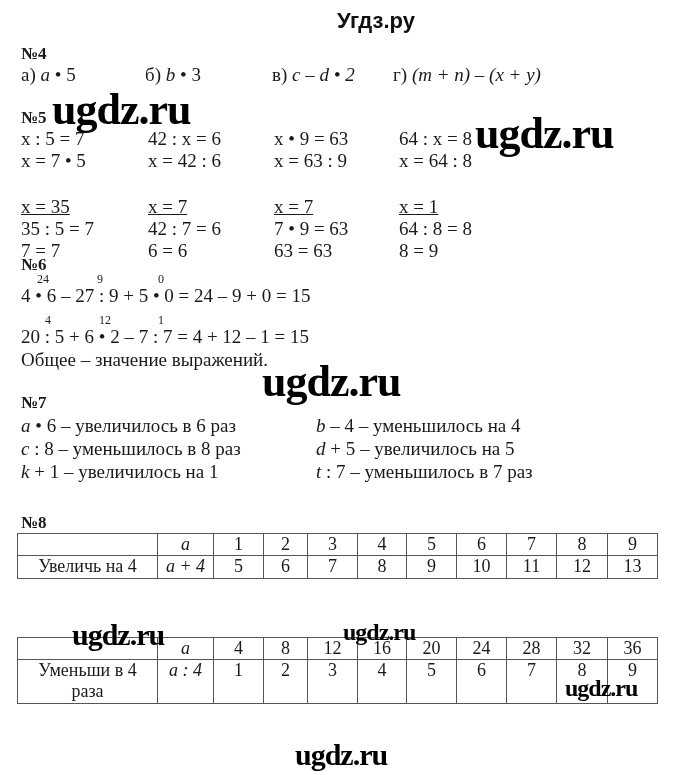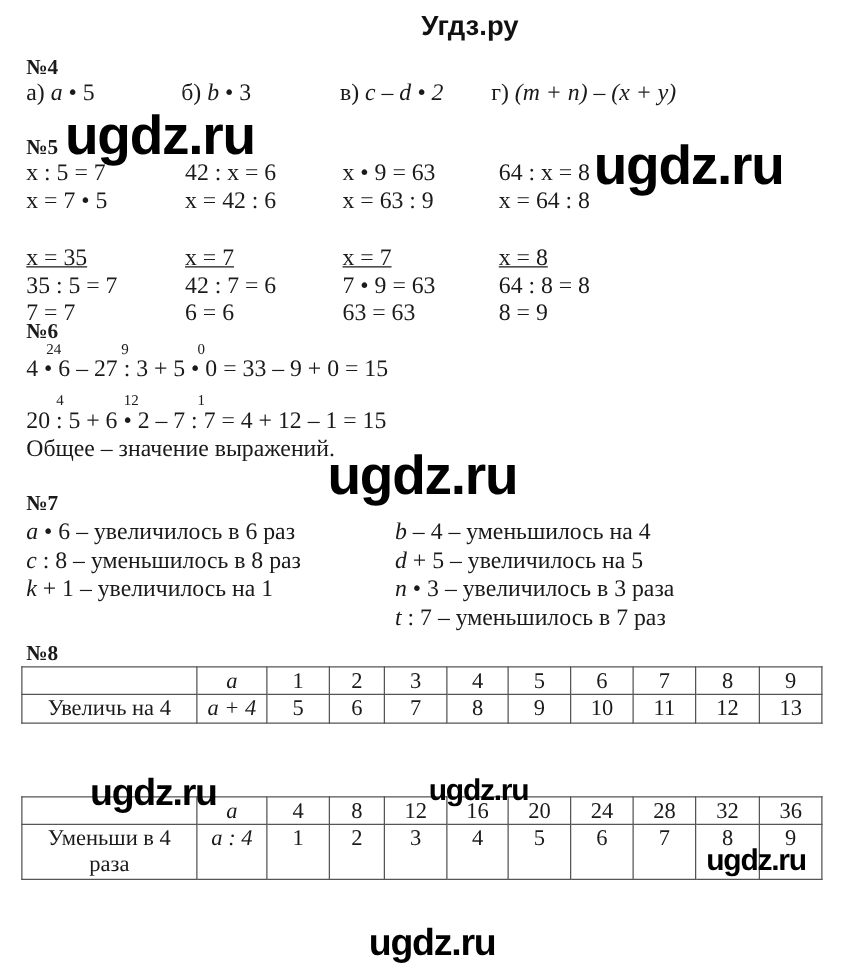--- a/index.html
+++ b/index.html
@@ -6,21 +6,21 @@
   body { width: 680px; height: 775px; position: relative; overflow: hidden;
          font-family: "Liberation Serif", serif; color: #1a1a1a; }
   .abs { position: absolute; white-space: nowrap; }
   .site-title { font-family: "Liberation Sans", sans-serif; font-weight: bold;
                 font-size: 22px; left: 0; width: 680px; text-align: center; top: 8px; color: #111; margin-left: 36px; }
   .task-no { font-weight: bold; font-size: 17px; }
   .line { font-size: 19px; }
   i, .it { font-style: italic; }
   .u { text-decoration: underline; margin-top: 24px; }
   .sup { font-size: 12px; }
-  .wm { font-family: Liberation Sans, sans-serif; font-weight: bold; color: #000; letter-spacing: -1px; }
+  .wm { font-family: Liberation Serif, serif; font-weight: bold; color: #000; letter-spacing: -1px; }
   .wm-big { font-size: 44px; }
   .wm-mid { font-size: 30px; }
   .wm-sm { font-size: 24px; }
   table.t8 { position: absolute; border-collapse: collapse; font-size: 18px; }
   table.t8 td { border: 1px solid #555; text-align: center; vertical-align: top; padding: 0; line-height: 21px; }
   table.t8 td.label { line-height: 21px; }
 </style>
 </head>
 <body>
 
@@ -63,46 +63,45 @@
 <div class="abs line" style="left:274px;top:128px;line-height:22px">
   <div>x • 9 = 63</div>
   <div>x = 63 : 9</div>
   <div class="u" style="display:inline-block">x = 7</div>
   <div>7 • 9 = 63</div>
   <div>63 = 63</div>
 </div>
 <div class="abs line" style="left:399px;top:128px;line-height:22px">
   <div>64 : x = 8</div>
   <div>x = 64 : 8</div>
-  <div class="u" style="display:inline-block">x = 8</div>
+  <div class="u" style="display:inline-block">x = 1</div>
   <div>64 : 8 = 8</div>
   <div>8 = 9</div>
 </div>
 
 <div class="abs task-no" style="left:21px;top:255px">№6</div>
 <div class="abs sup" style="left:37px;top:272px">24</div>
 <div class="abs sup" style="left:97px;top:272px">9</div>
 <div class="abs sup" style="left:158px;top:272px">0</div>
-<div class="abs line" style="left:21px;top:285px">4 • 6 – 27 : 3 + 5 • 0 = 33 – 9 + 0 = 15</div>
+<div class="abs line" style="left:21px;top:285px">4 • 6 – 27 : 9 + 5 • 0 = 24 – 9 + 0 = 15</div>
 <div class="abs sup" style="left:45px;top:313px">4</div>
 <div class="abs sup" style="left:99px;top:313px">12</div>
 <div class="abs sup" style="left:158px;top:313px">1</div>
 <div class="abs line" style="left:21px;top:326px">20 : 5 + 6 • 2 – 7 : 7 = 4 + 12 – 1 = 15</div>
 <div class="abs line" style="left:21px;top:349px">Общее – значение выражений.</div>
 
 <div class="abs task-no" style="left:21px;top:393px">№7</div>
 <div class="abs line" style="left:21px;top:414px;line-height:23px">
   <div><i>a</i><span> • 6 – увеличилось в 6 раз</span></div>
   <div><i>c</i><span> : 8 – уменьшилось в 8 раз</span></div>
   <div><i>k</i><span> + 1 – увеличилось на 1</span></div>
 </div>
 <div class="abs line" style="left:316px;top:414px;line-height:23px">
   <div><i>b</i><span> – 4 – уменьшилось на 4</span></div>
   <div><i>d</i><span> + 5 – увеличилось на 5</span></div>
-  <div><i>n</i><span> • 3 – увеличилось в 3 раза</span></div>
   <div><i>t</i><span> : 7 – уменьшилось в 7 раз</span></div>
 </div>
 
 <div class="abs task-no" style="left:21px;top:513px">№8</div>
 
 <table class="t8" style="left:17px;top:533px">
   <colgroup>
     <col style="width:140px">
       <col style="width:56px">
     <col style="width:50px">

